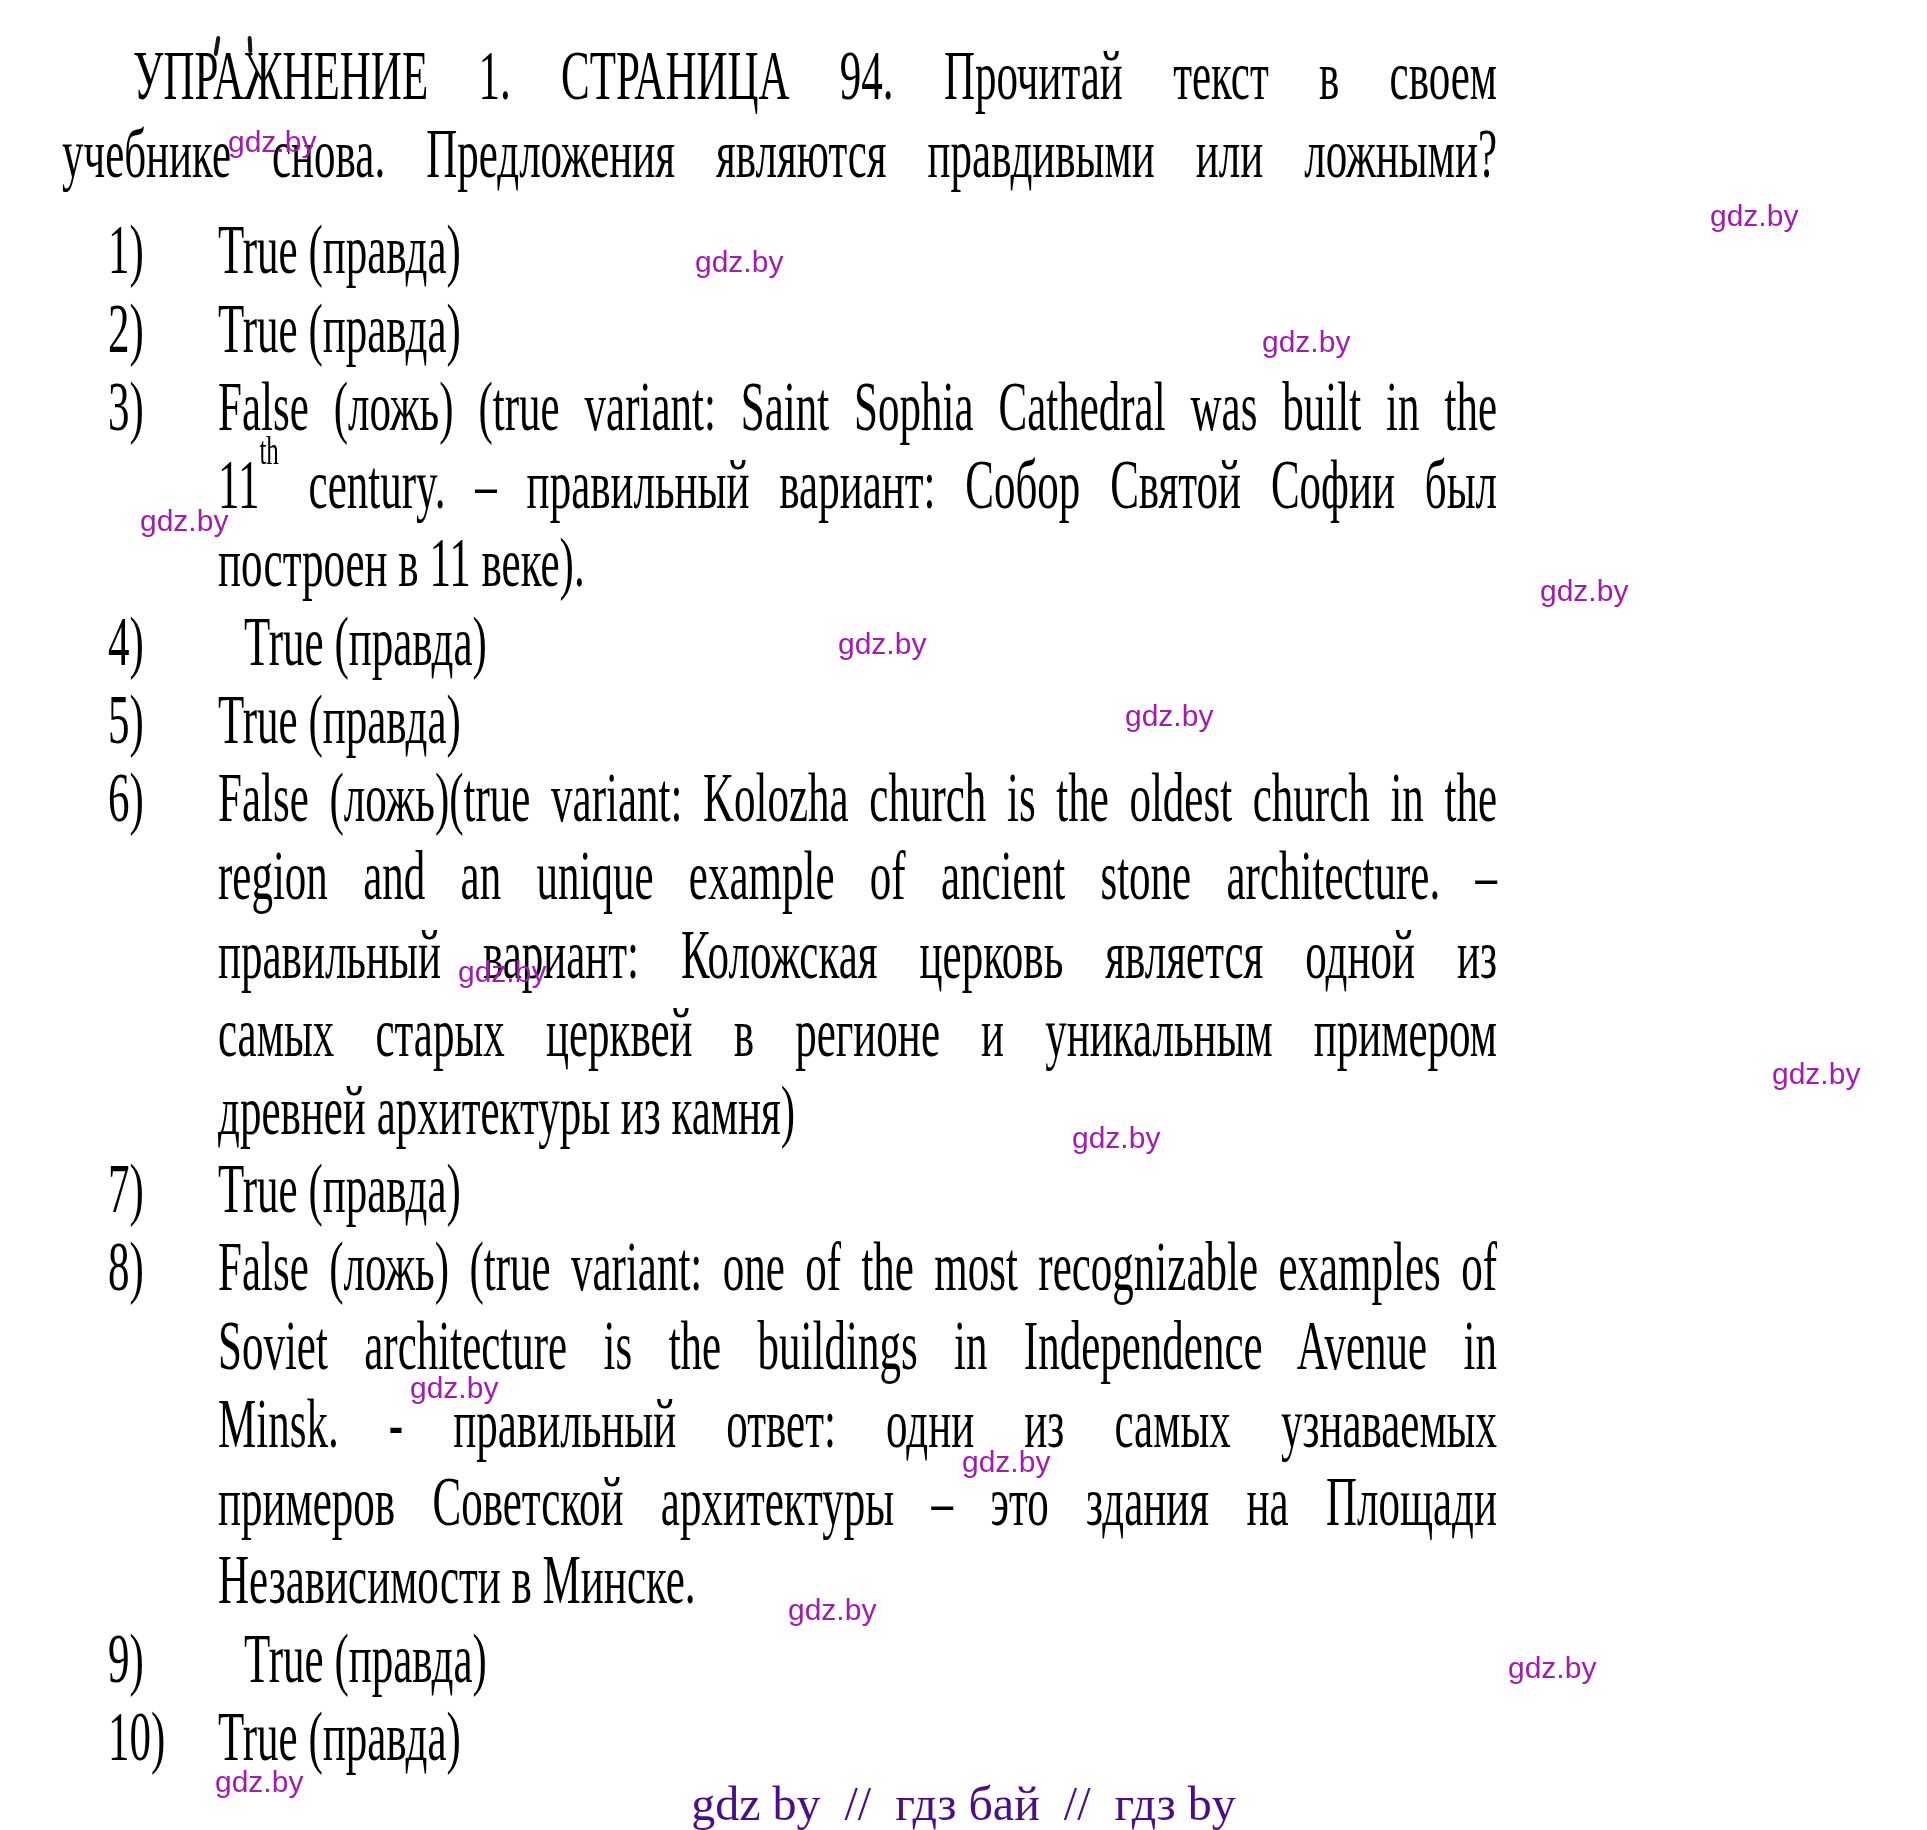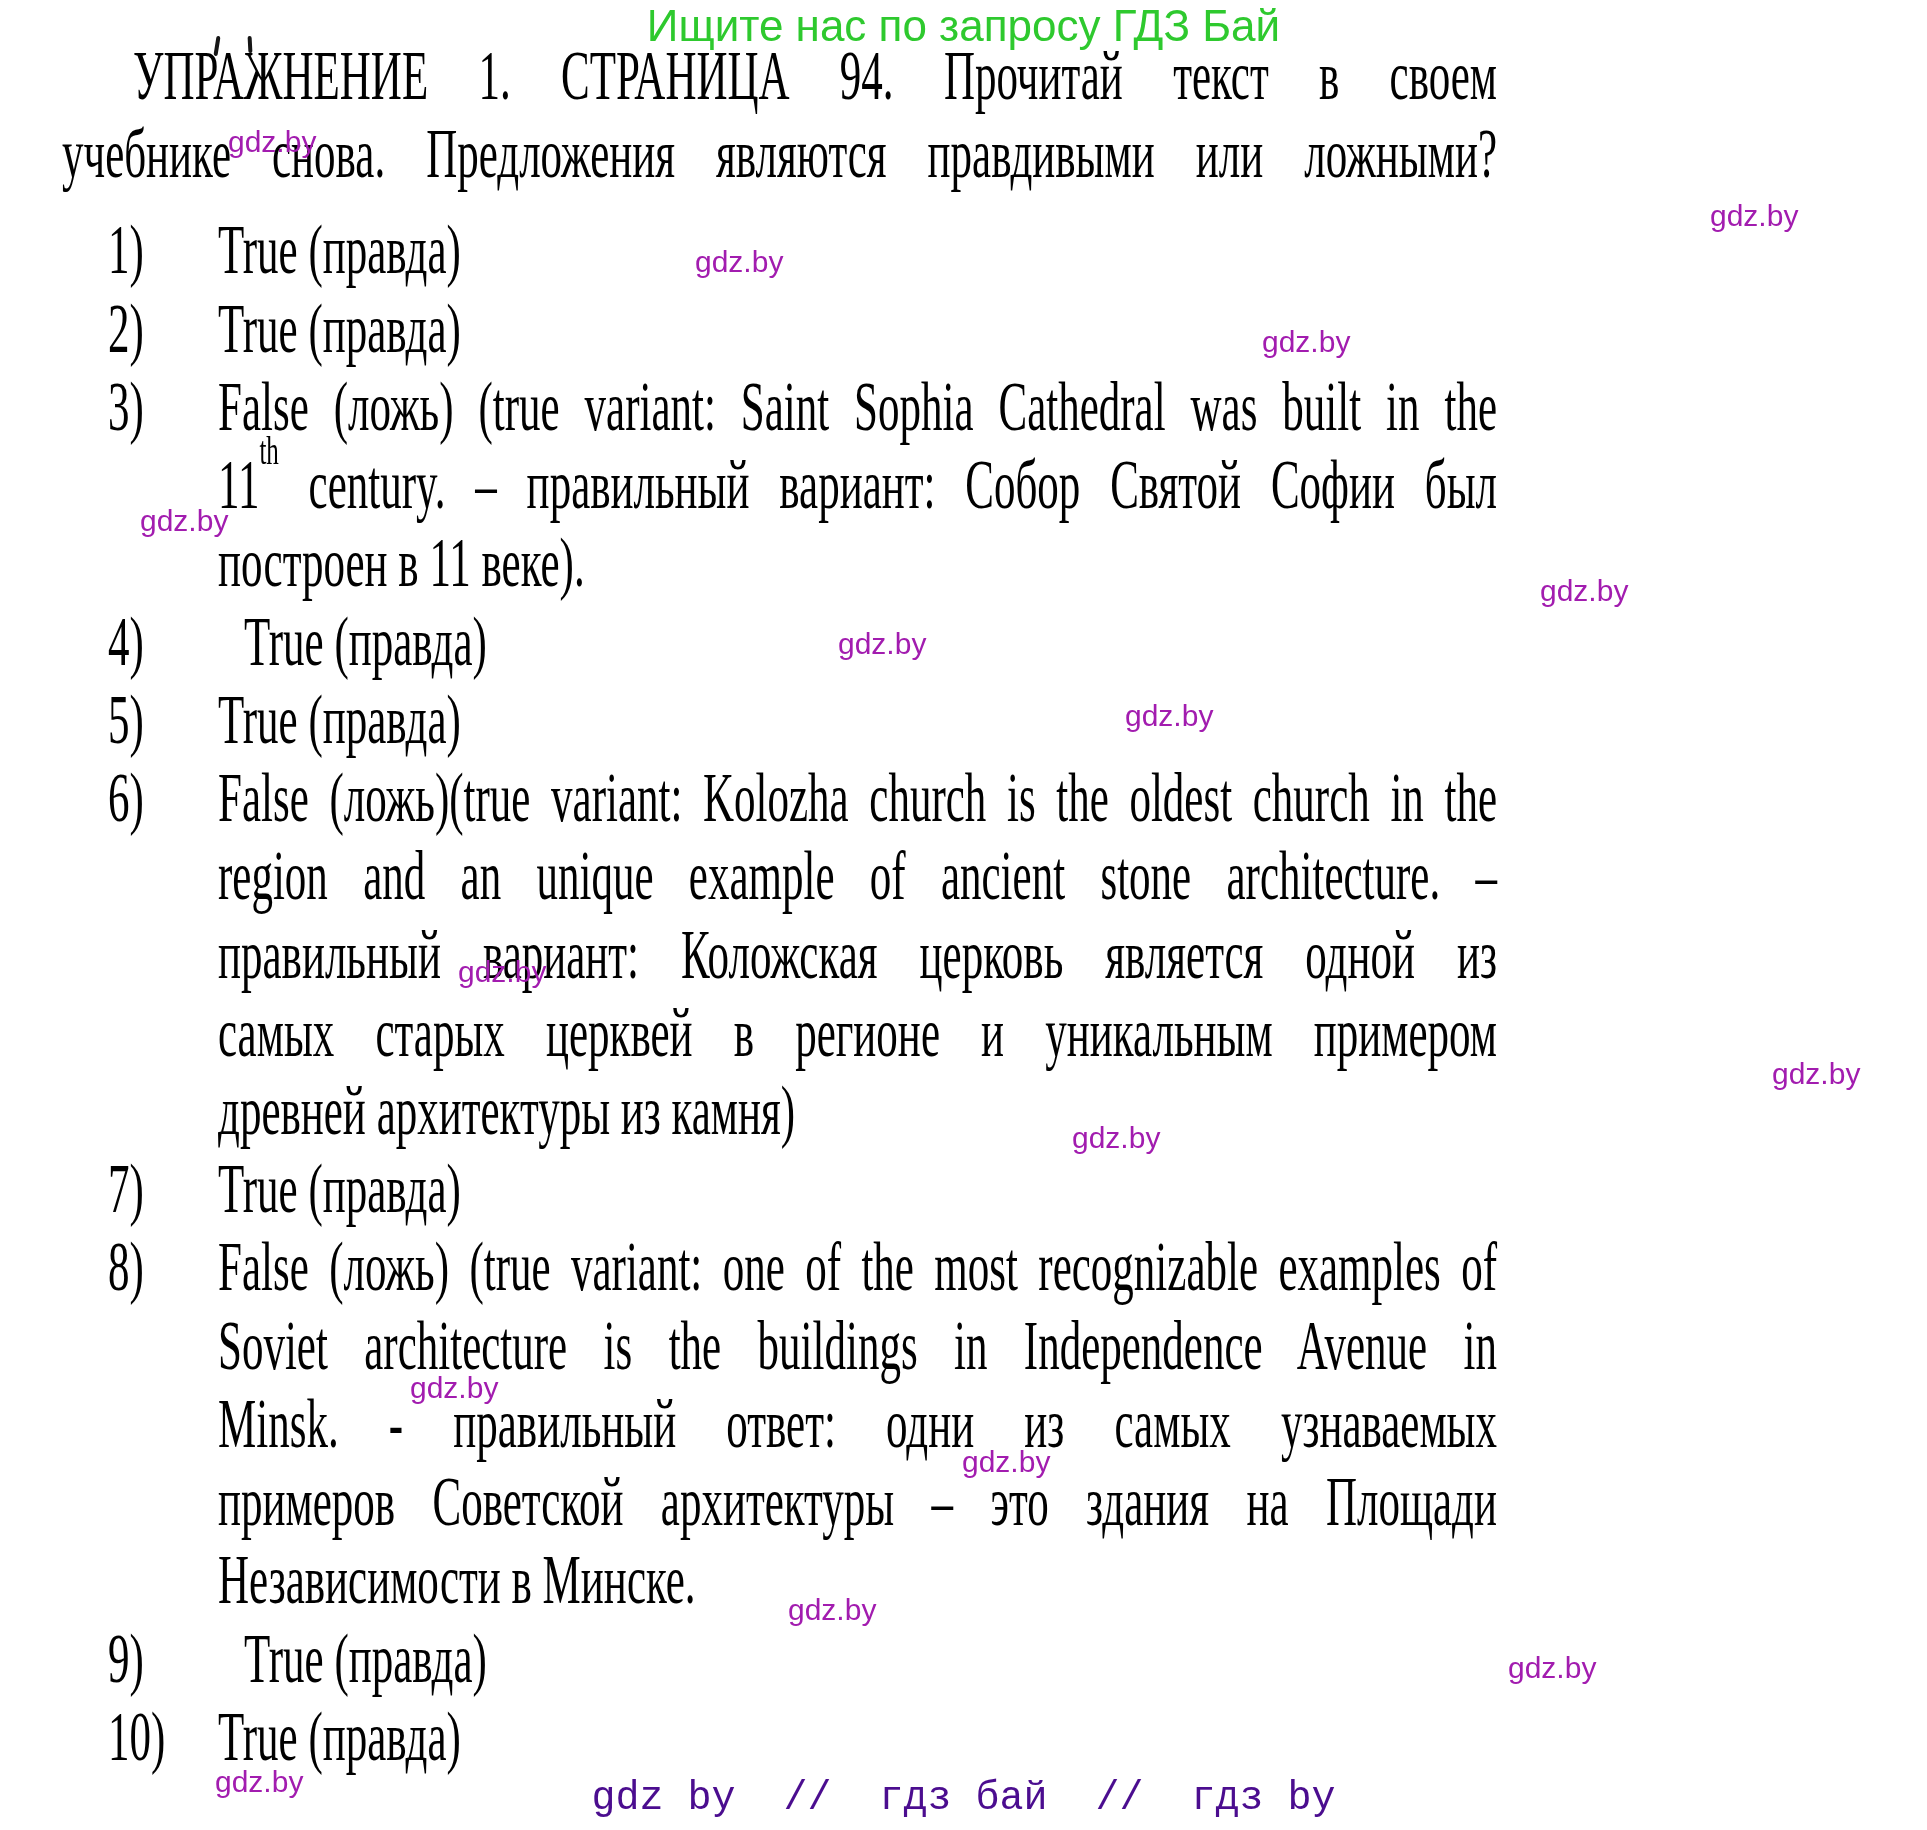--- a/index.html
+++ b/index.html
@@ -29,29 +29,28 @@
   .item.xsp{padding-left:182px;}
   .num{position:absolute;left:46px;top:0;}
   sup.sup{font-size:0.58em;line-height:0;position:relative;top:-0.48em;}
 
   
   .wm{position:absolute;font-family:"Liberation Sans", sans-serif;font-size:30px;
       line-height:32px;color:#a21caf;white-space:nowrap;}
 
   
   .footer{position:absolute;top:1776px;left:0;right:0;text-align:center;
-          font-family:Liberation Mono, monospace;font-size:40px;color:#4b0d8f;
+          font-family:Liberation Serif, serif;font-size:48px;color:#4b0d8f;
           white-space:pre;}
 </style>
 </head>
 <body>
 
 <div class="page">
 
-  <div class="promo">Ищите нас по запросу ГДЗ Бай</div>
 
   <span class="stray">
       <i class="m1"></i>
       <i class="m2"></i>
     </span>
 
   <div class="doc">
     <div class="title">
       <div class="ln just t1">УПРАЖНЕНИЕ 1. СТРАНИЦА 94. Прочитай текст в своем</div>
       <div class="ln just">учебнике снова. Предложения являются правдивыми или ложными?</div>

